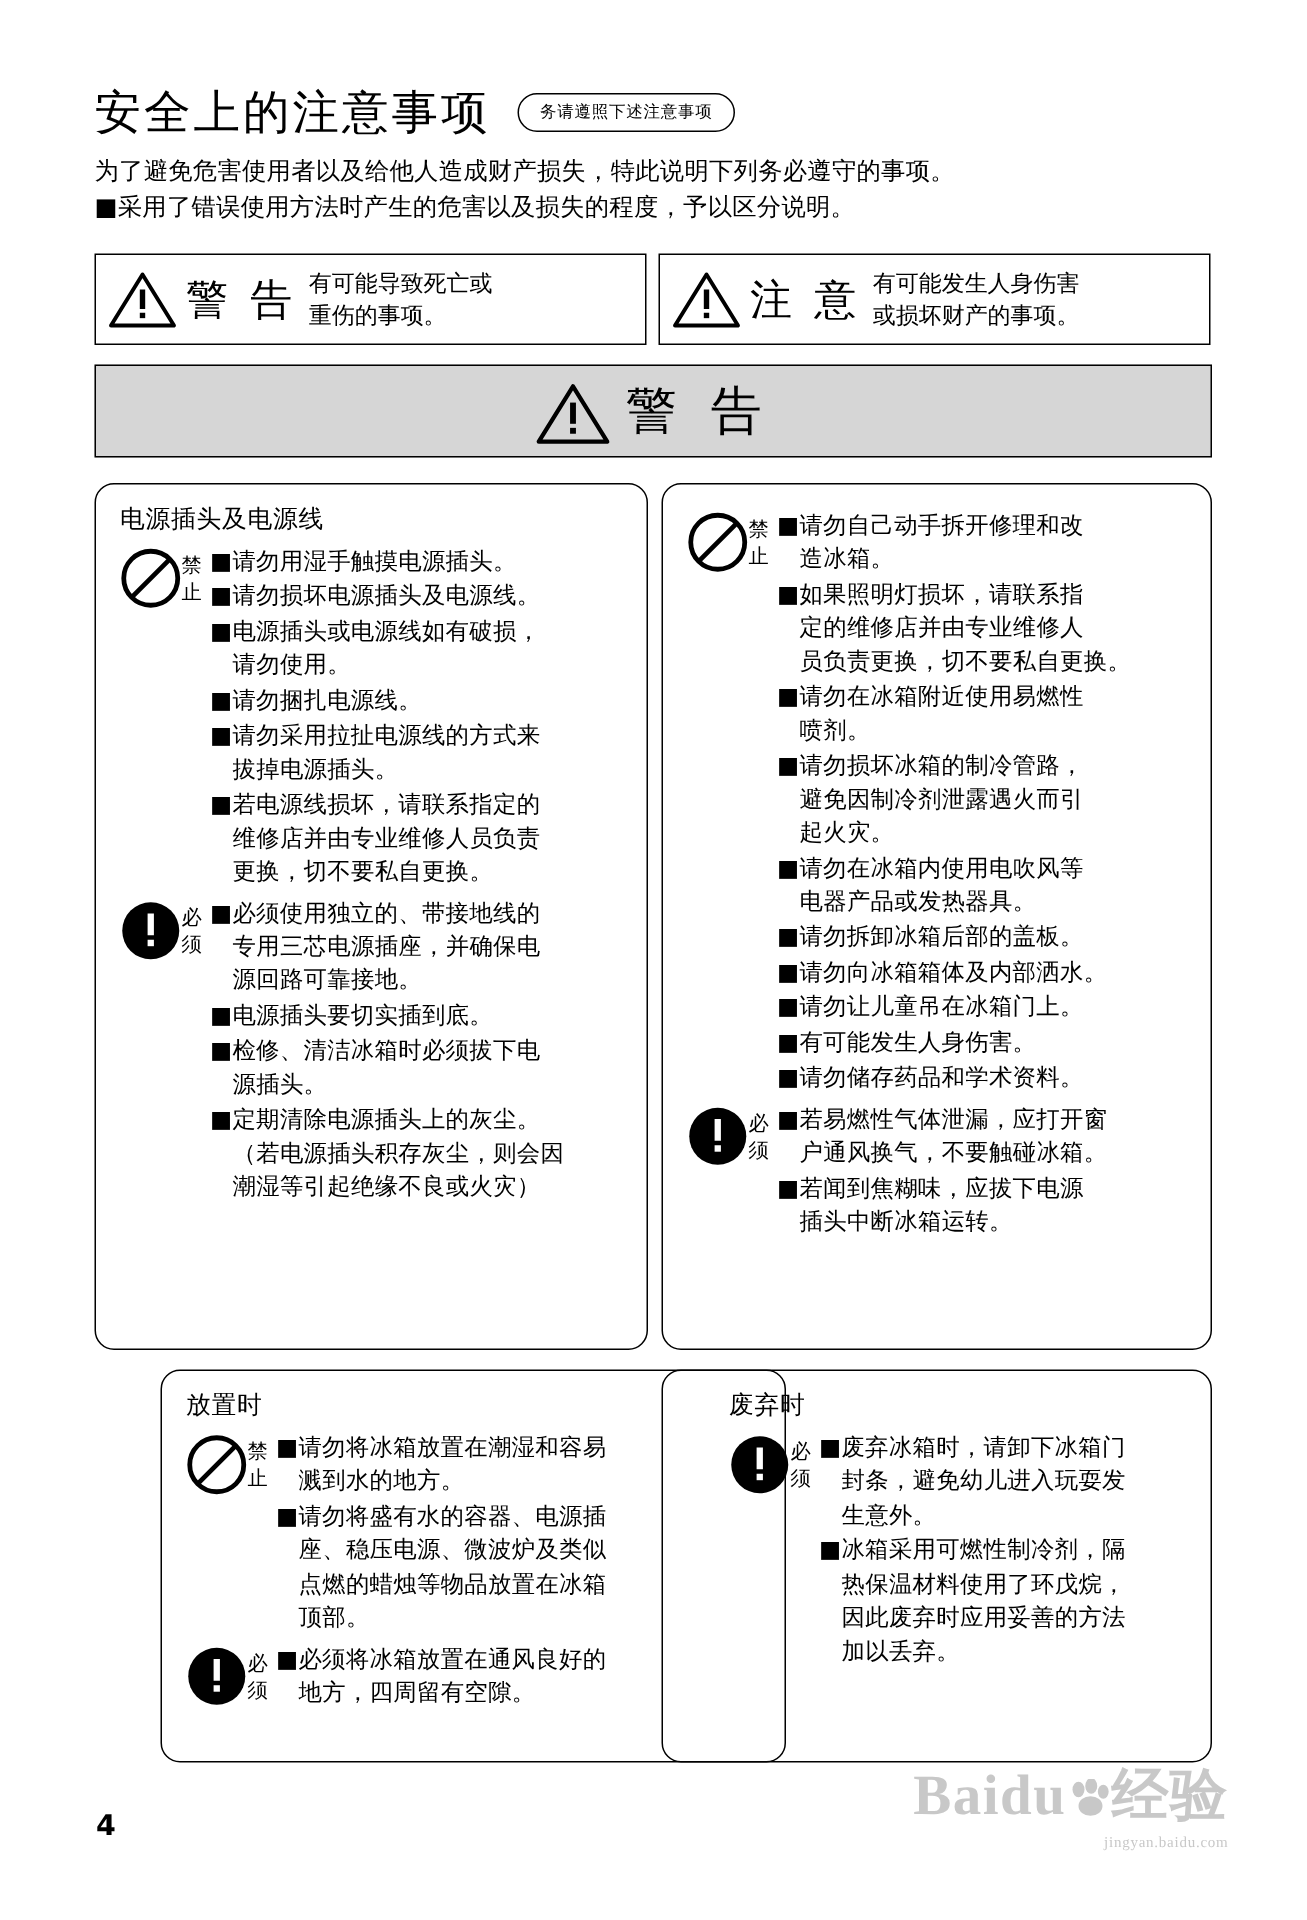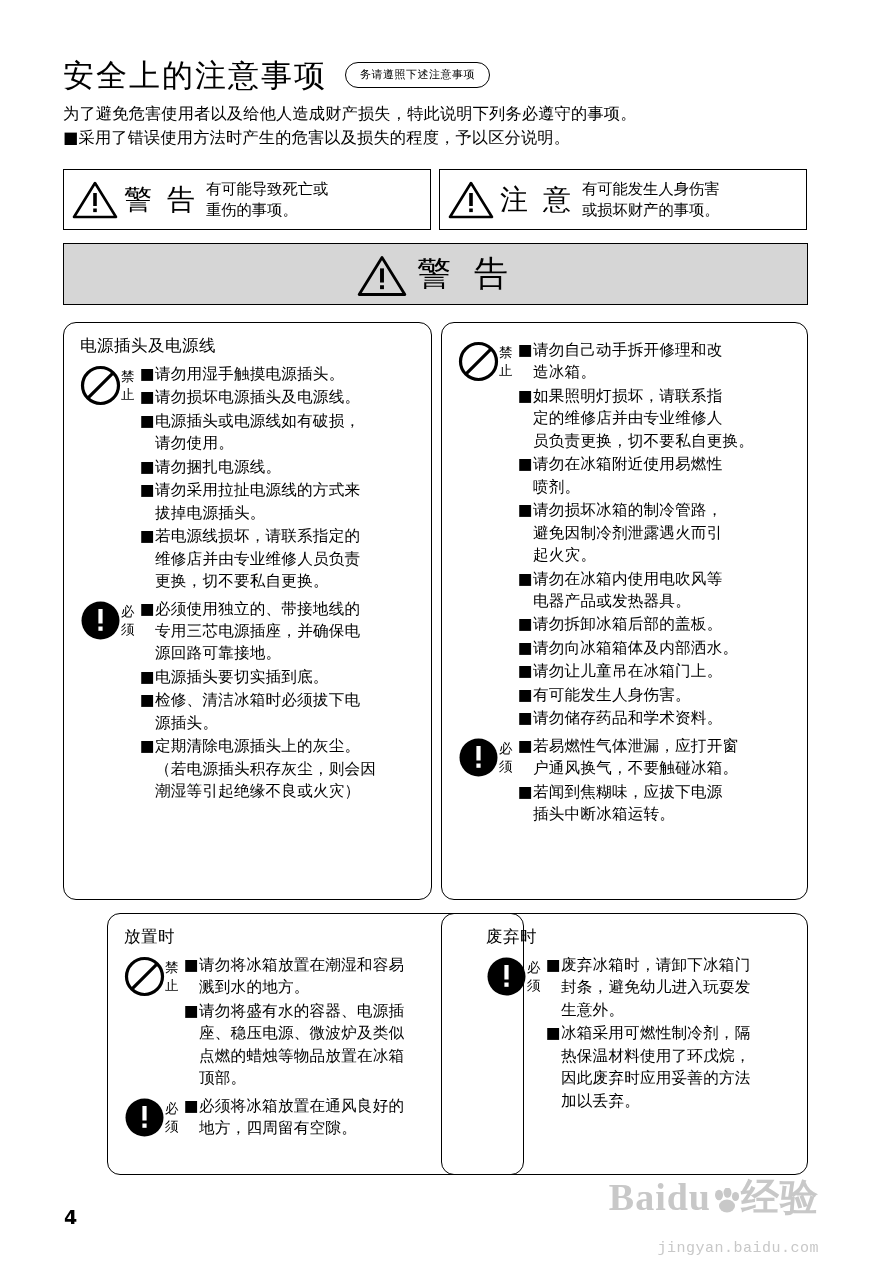--- a/index.html
+++ b/index.html
@@ -187,24 +187,24 @@
     user-select: none;
   }
   .wm-main {
     font-size: 38px;
     font-weight: bold;
     letter-spacing: 1px;
     line-height: 1;
     font-family: "Liberation Serif", serif;
   }
   .wm-sub {
-    font-size: 15px;
+    font-size: 10px;
     letter-spacing: 0.5px;
-    margin-top: 20px;
-    font-family: Liberation Mono, monospace;
+    margin-top: 4px;
+    font-family: Liberation Serif, serif;
   }
   .wm-paw {
     display: inline-block;
     vertical-align: middle;
   }
 </style>
 </head>
 <body>
 
 <div class="page">

